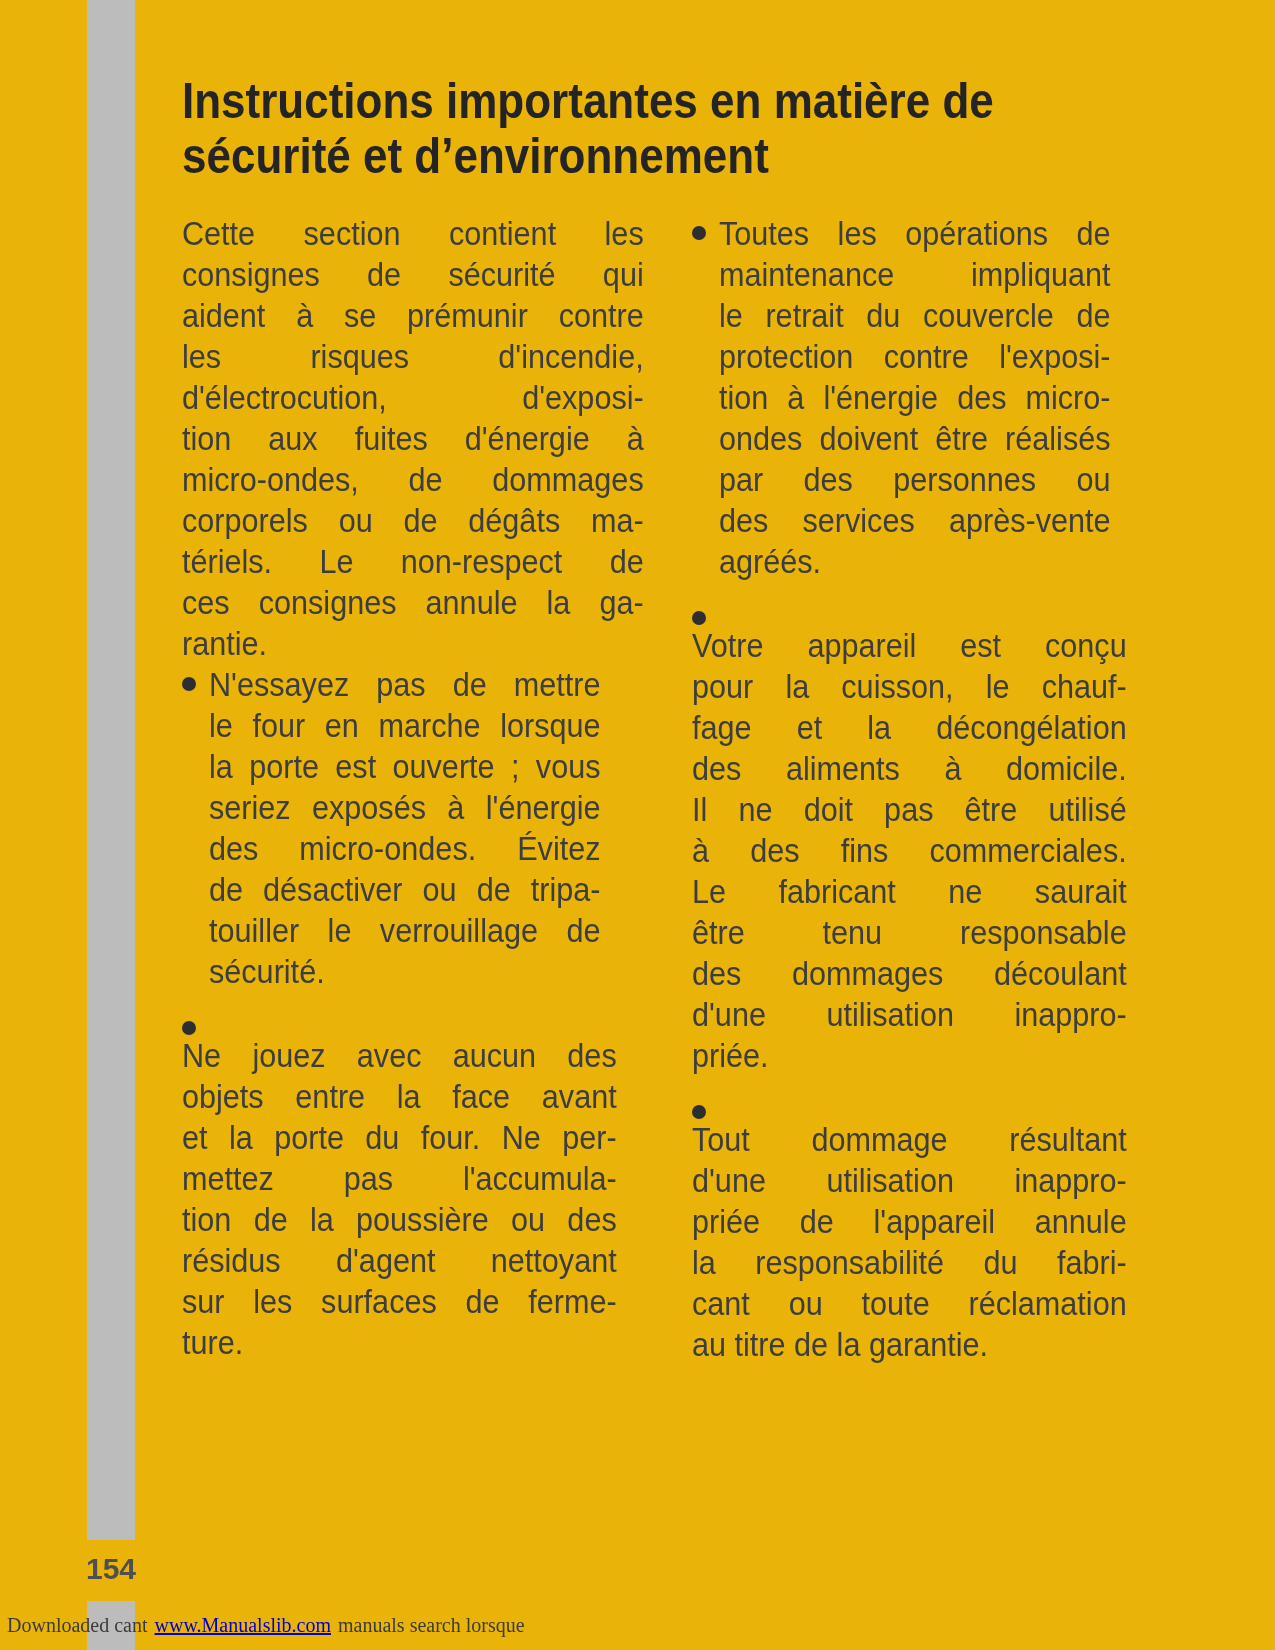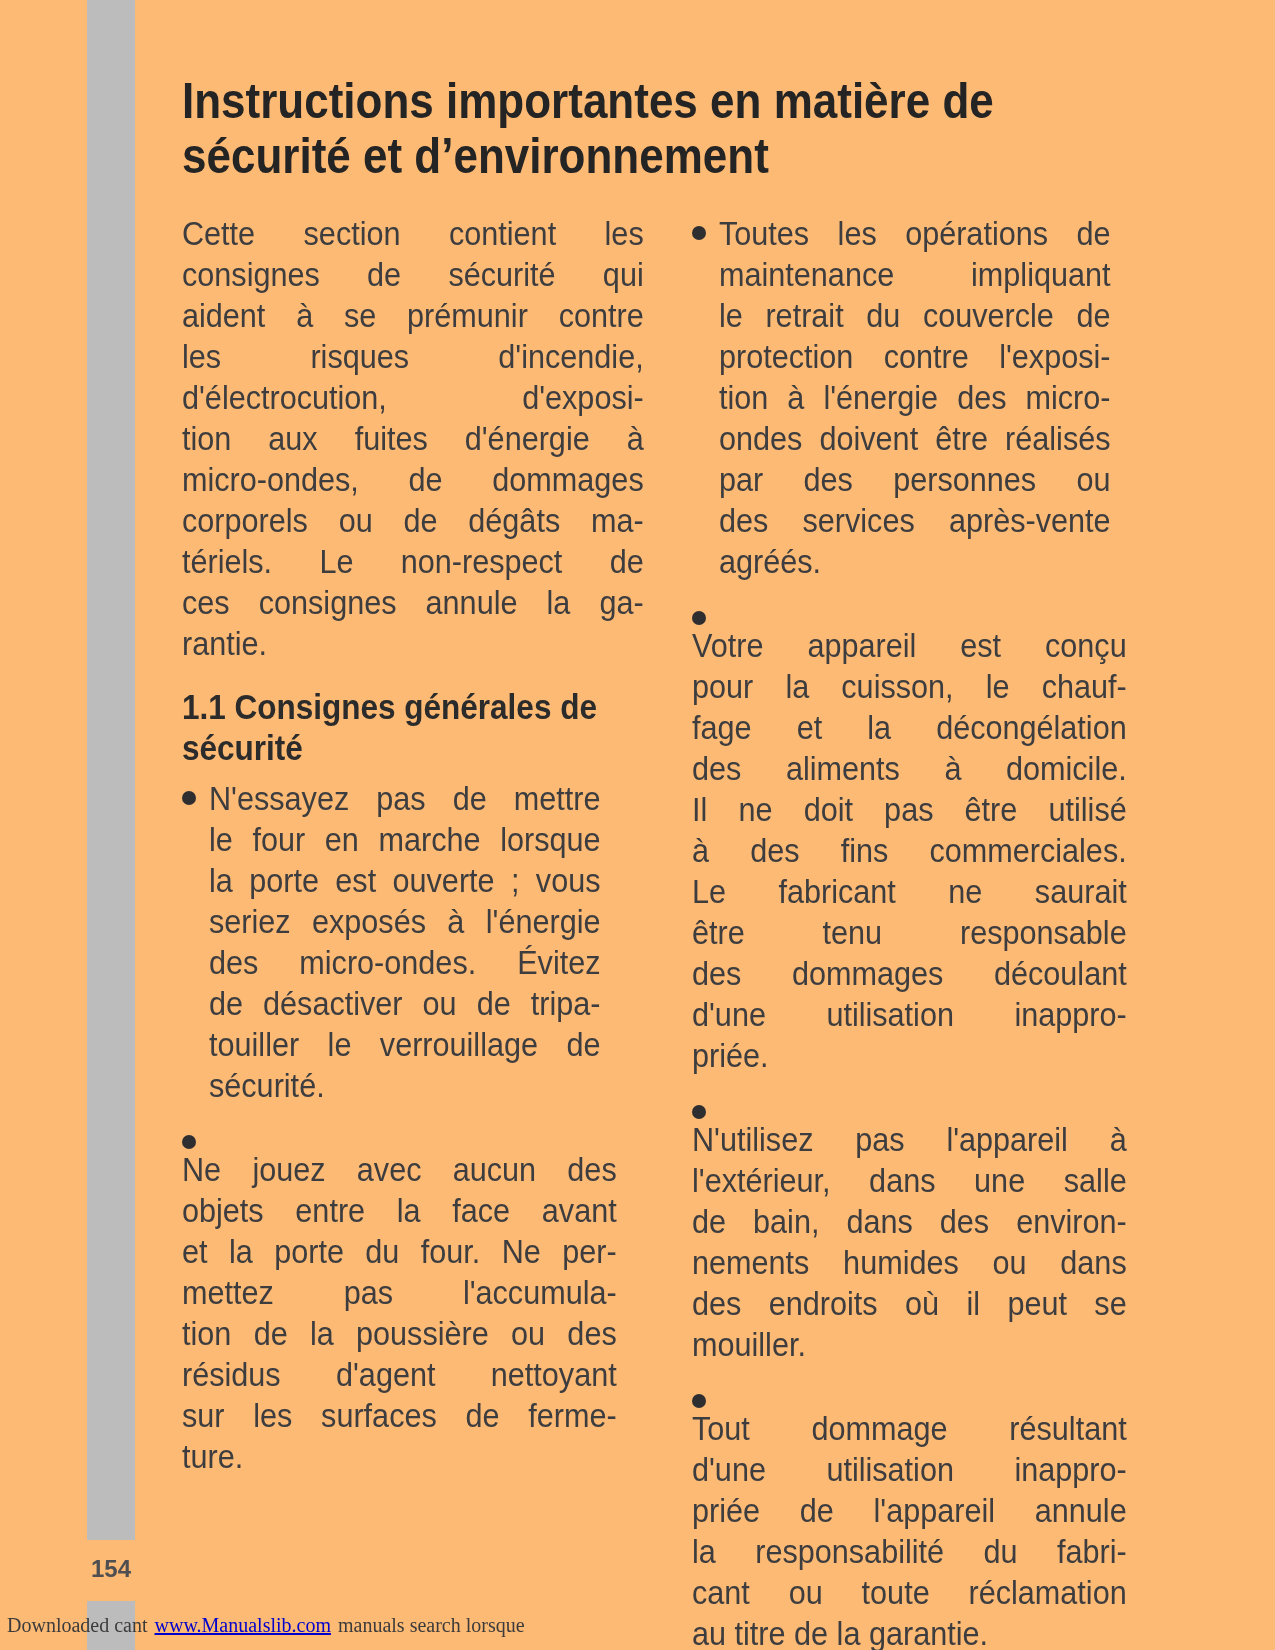--- a/index.html
+++ b/index.html
@@ -1,36 +1,36 @@
 <!DOCTYPE html>
 <html><head>
 <meta charset="utf-8">
 <style>
   html,body { margin:0; padding:0; background:#ffffff; }
   .page {
     position:relative;
     width:1275px; height:1650px;
-    background:#fdba74;
+    background:#eab308;
     overflow:hidden;
     font-family:"Liberation Sans", sans-serif;
   }
   .side-bar {
     position:absolute; left:87px; top:0;
     width:48px; height:1540px;
     background:var(--gray,#bcbcbc);
   }
   .side-square {
     position:absolute; left:87px; top:1601px;
     width:48px; height:49px;
     background:var(--gray,#bcbcbc);
   }
   .page-number {
     position:absolute; left:84px; top:1552px;
     width:54px; text-align:center;
-    font-weight:bold; font-size:24px; line-height:34px;
+    font-weight:bold; font-size:30px; line-height:34px;
     color:#4f4f51;
   }
   .content {
     position:absolute; left:182px; top:74px; width:956px;
   }
   .doc-title {
     font-weight:bold; color:#242424;
     font-size:50px; line-height:55px;
     transform:scaleX(0.88); transform-origin:0 0;
     white-space:nowrap;
@@ -97,26 +97,20 @@
               <div class="line">les risques d'incendie,</div>
               <div class="line">d'électrocution, d'exposi-</div>
               <div class="line">tion aux fuites d'énergie à</div>
               <div class="line">micro-ondes, de dommages</div>
               <div class="line">corporels ou de dégâts ma-</div>
               <div class="line">tériels. Le non-respect de</div>
               <div class="line">ces consignes annule la ga-</div>
               <div class="line last">rantie.</div>
             </div>
           </div>
-          <div class="block heading">
-            <div class="lines">
-              <div class="line">1.1 Consignes générales de</div>
-              <div class="line last">sécurité</div>
-            </div>
-          </div>
           <div class="block bullet">
             <span class="dot"></span>
             <div class="lines">
               <div class="line">N'essayez pas de mettre</div>
               <div class="line">le four en marche lorsque</div>
               <div class="line">la porte est ouverte ; vous</div>
               <div class="line">seriez exposés à l'énergie</div>
               <div class="line">des micro-ondes. Évitez</div>
               <div class="line">de désactiver ou de tripa-</div>
               <div class="line">touiller le verrouillage de</div>
@@ -164,31 +158,20 @@
               <div class="line">Le fabricant ne saurait</div>
               <div class="line">être tenu responsable</div>
               <div class="line">des dommages découlant</div>
               <div class="line">d'une utilisation inappro-</div>
               <div class="line last">priée.</div>
             </div>
           </div>
           <div class="block bullet">
             <span class="dot"></span>
             <div class="lines">
-              <div class="line">N'utilisez pas l'appareil à</div>
-              <div class="line">l'extérieur, dans une salle</div>
-              <div class="line">de bain, dans des environ-</div>
-              <div class="line">nements humides ou dans</div>
-              <div class="line">des endroits où il peut se</div>
-              <div class="line last">mouiller.</div>
-            </div>
-          </div>
-          <div class="block bullet">
-            <span class="dot"></span>
-            <div class="lines">
               <div class="line">Tout dommage résultant</div>
               <div class="line">d'une utilisation inappro-</div>
               <div class="line">priée de l'appareil annule</div>
               <div class="line">la responsabilité du fabri-</div>
               <div class="line">cant ou toute réclamation</div>
               <div class="line last">au titre de la garantie.</div>
             </div>
           </div>
         </div>
     </div>

